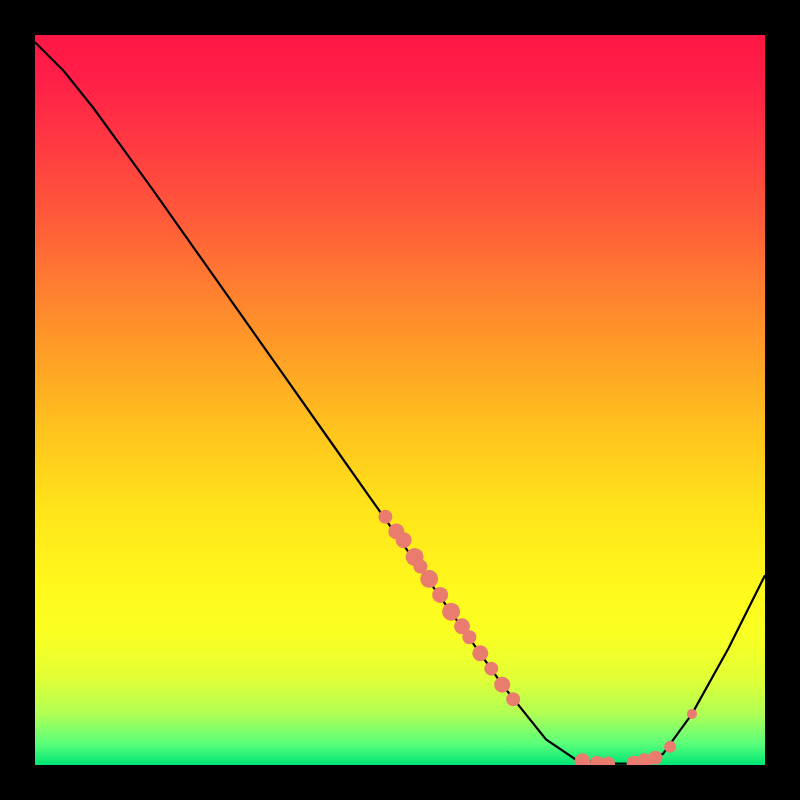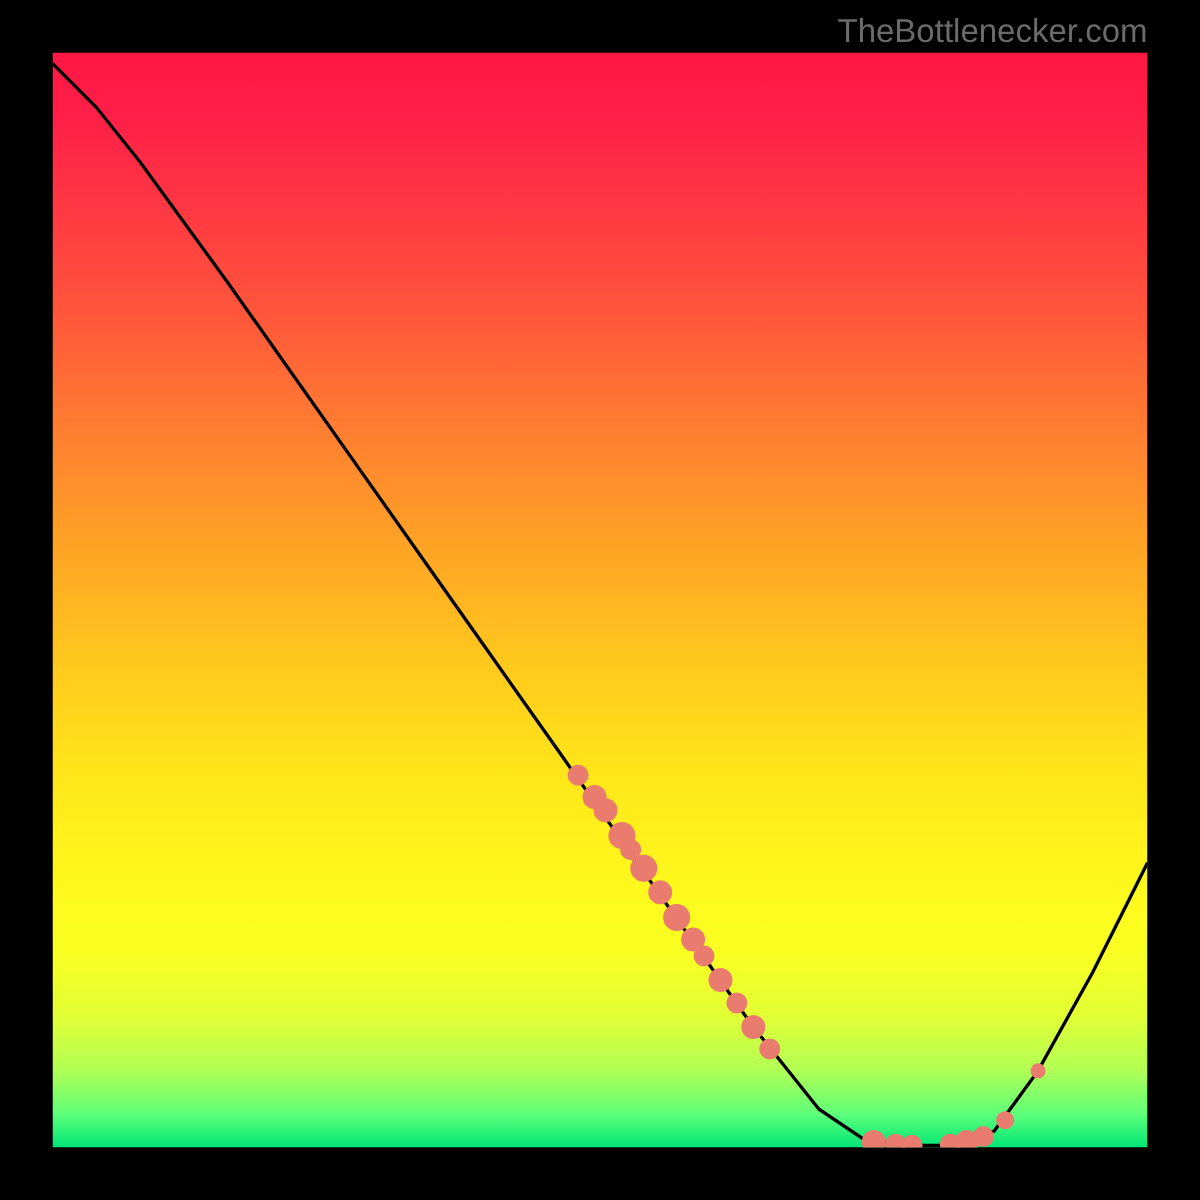--- a/index.html
+++ b/index.html
@@ -30,21 +30,20 @@
     color: #6b6b6b;
     font-family: Arial, sans-serif;
     font-size: 22px;
     font-weight: 500;
   }
 </style>
 </head>
 <body>
 
 <div class="container">
-  <div class="watermark">TheBottlenecker.com</div>
   <svg class="plot-area" viewBox="0 0 730 730" preserveAspectRatio="none">
     <defs>
       <linearGradient id="bg-grad" x1="0" y1="0" x2="0" y2="1">
         <stop offset="0%" stop-color="#ff1744"></stop>
         <stop offset="6%" stop-color="#ff1f48"></stop>
         <stop offset="15%" stop-color="#ff3a42"></stop>
         <stop offset="25%" stop-color="#ff5a3a"></stop>
         <stop offset="35%" stop-color="#ff8030"></stop>
         <stop offset="45%" stop-color="#ffa325"></stop>
         <stop offset="55%" stop-color="#ffc61d"></stop>

